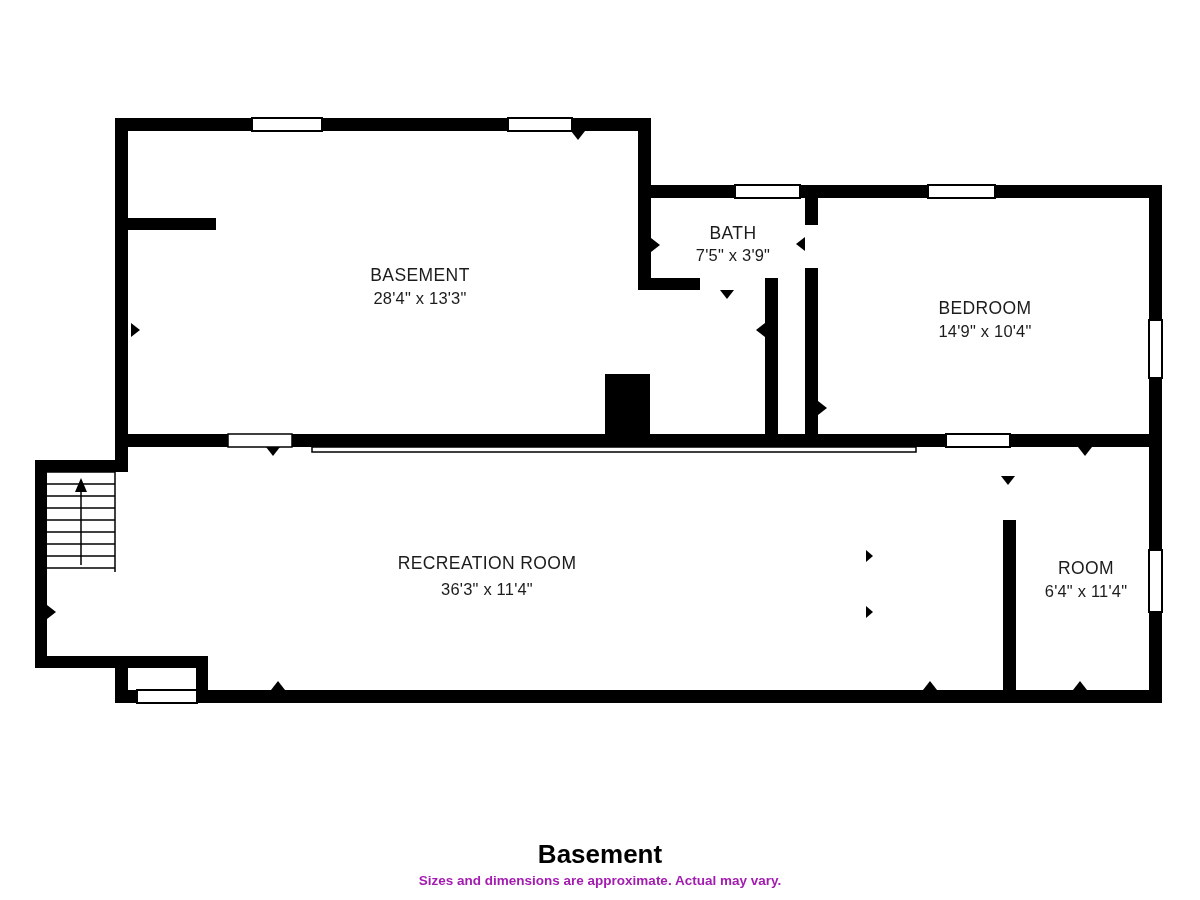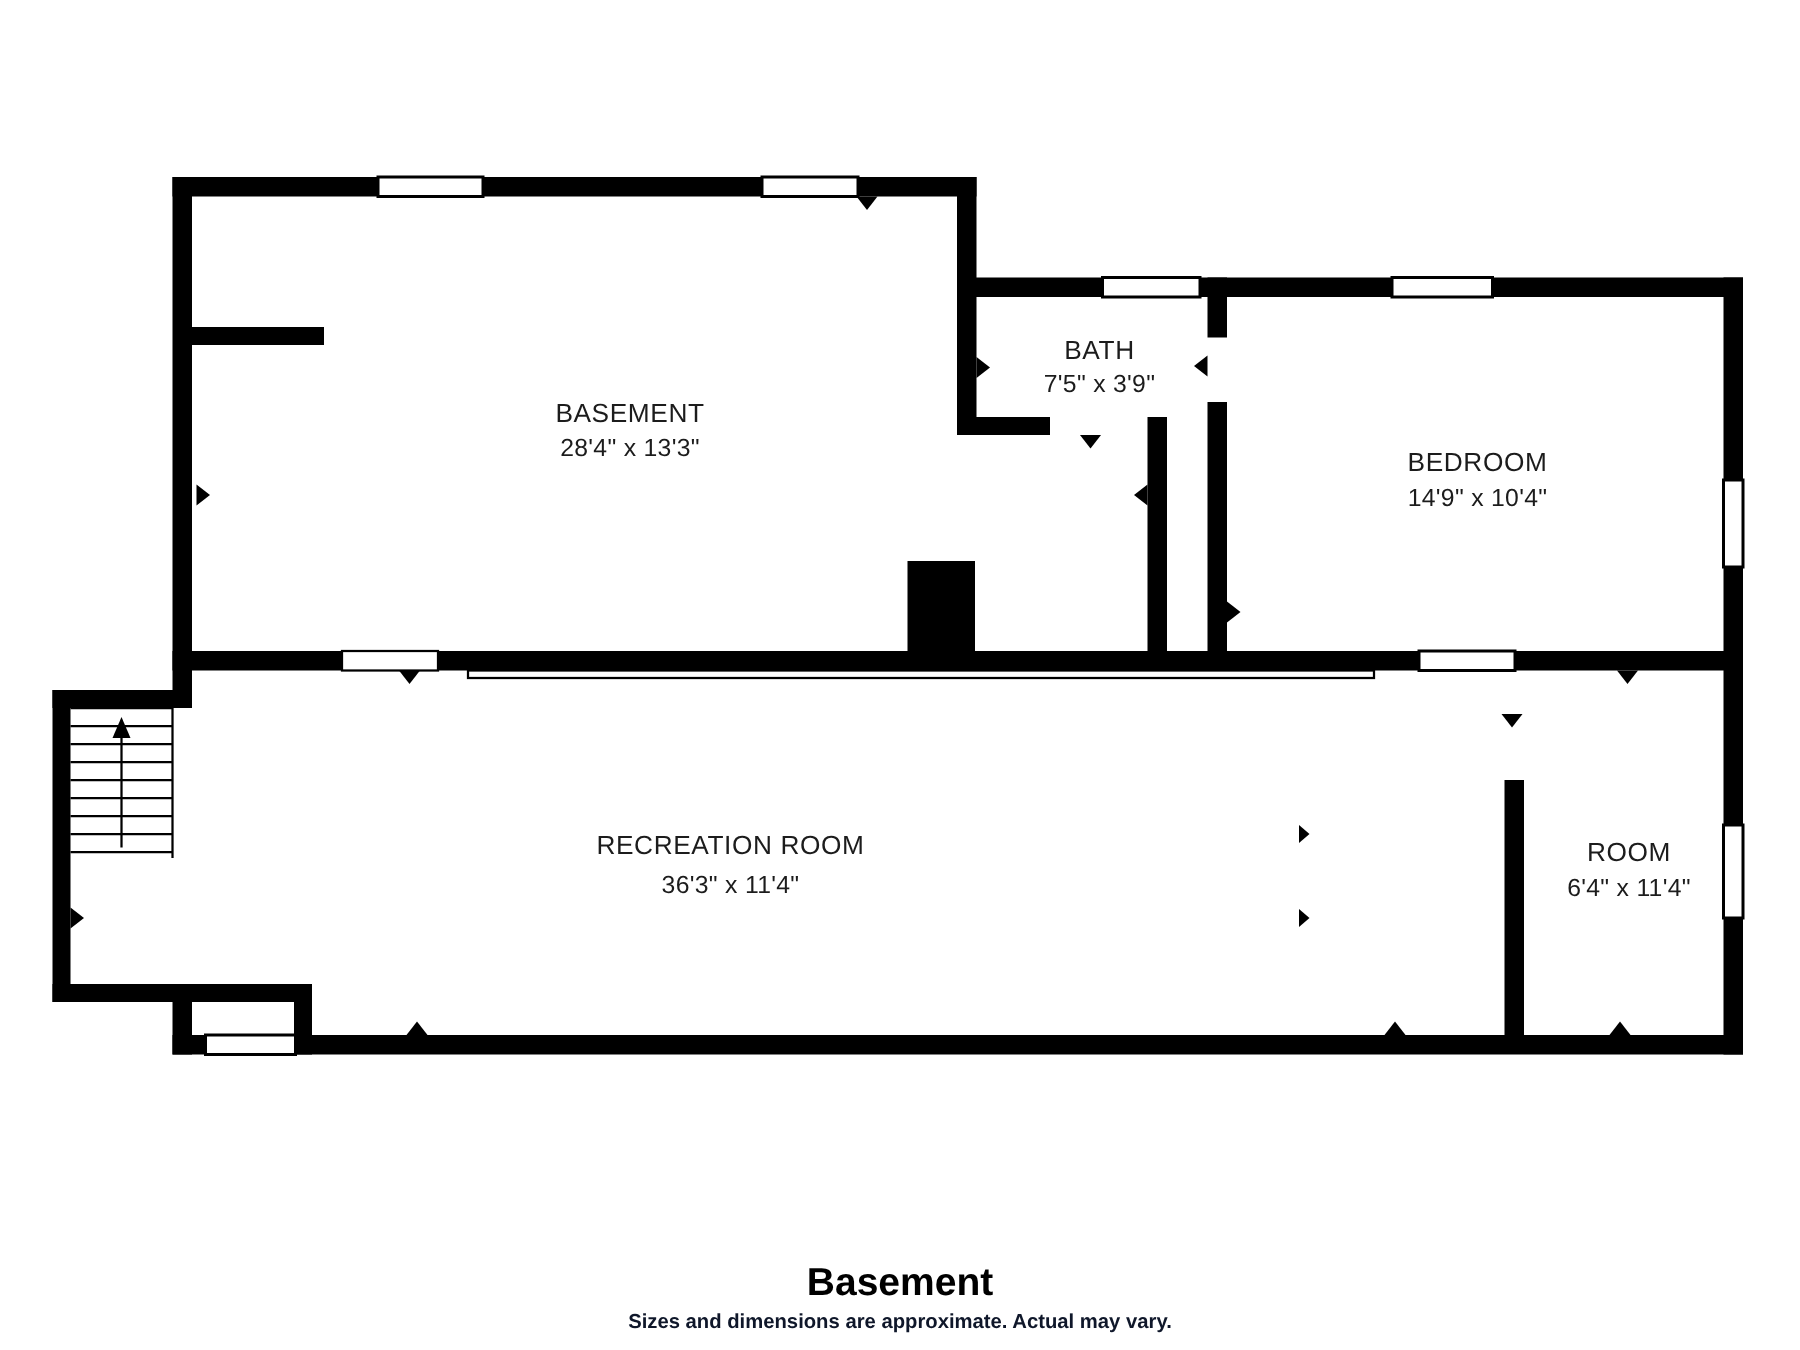--- a/index.html
+++ b/index.html
@@ -50,21 +50,21 @@
   .footer .title {
     font-size: 26px;
     font-weight: bold;
     color: #000000;
     line-height: 1.1;
   }
   .footer .disclaimer {
     margin-top: 4px;
     font-size: 13.5px;
     font-weight: bold;
-    color: #0f172a;
+    color: #a21caf;
   }
 </style>
 </head>
 <body>
 
 <div class="page">
 
   <svg class="plan" width="1200" height="900" viewBox="0 0 1200 900">
 
     <g>

